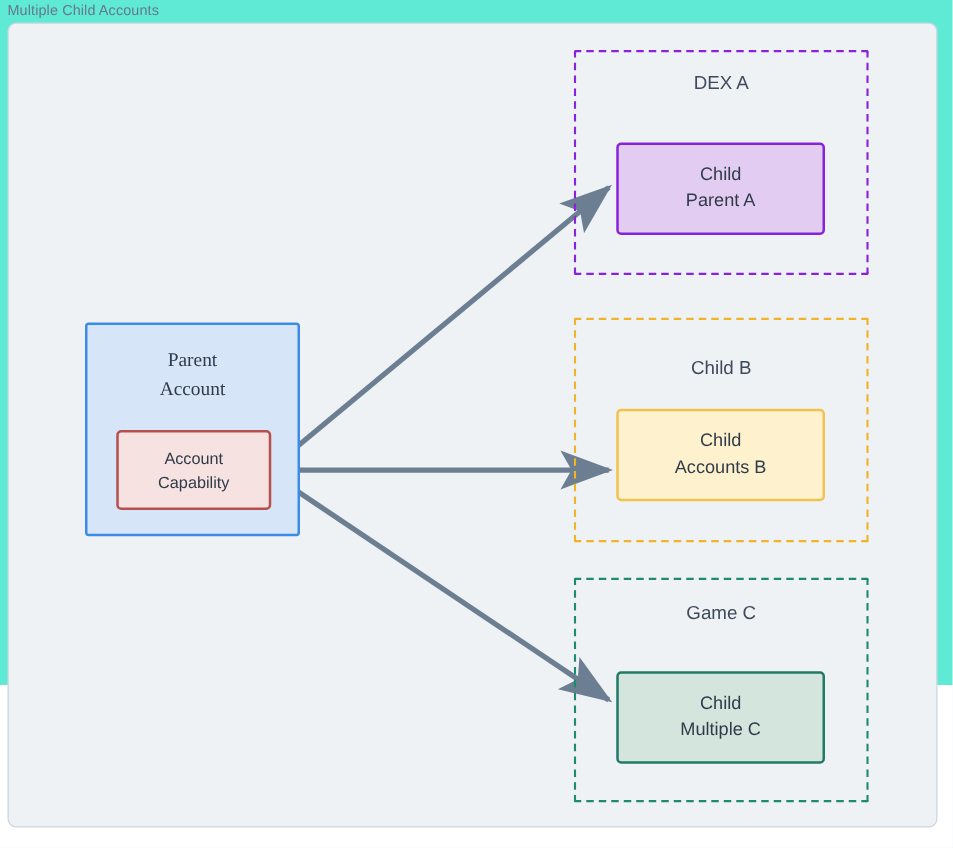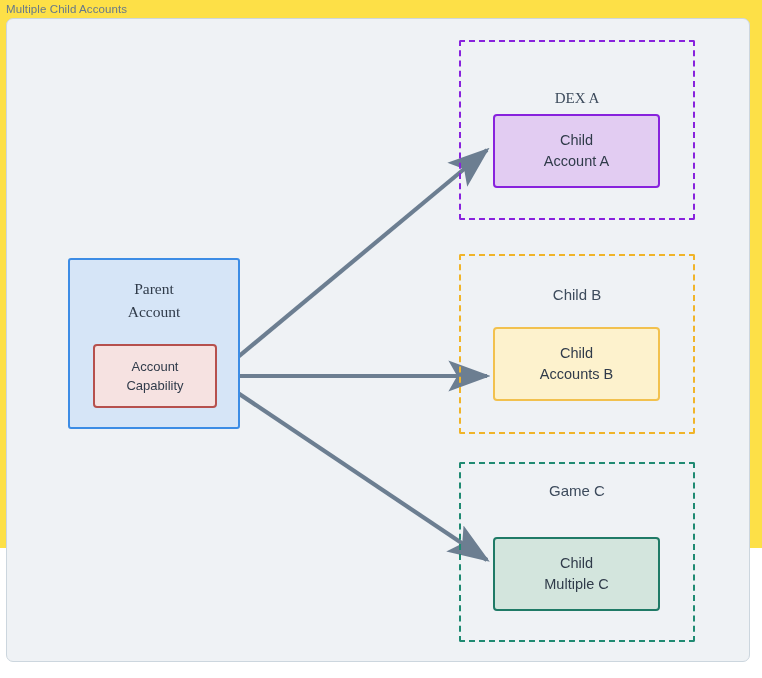--- a/index.html
+++ b/index.html
@@ -11,21 +11,21 @@
   body {
     width: 762px;
     height: 678px;
     font-family: "Liberation Sans", sans-serif;
     overflow: hidden;
   }
   #canvas-root {
     position: relative;
     width: 762px;
     height: 548px;
-    background: #fde047;
+    background: #5eead4;
   }
   #diagram-title {
     position: absolute;
     left: 6px;
     top: 3px;
     font-size: 11.5px;
     color: #67788a;
     letter-spacing: 0.1px;
     white-space: nowrap;
   }
@@ -112,21 +112,21 @@
   }
 
   
   #cluster-dex-a {
     left: 459px;
     top: 40px;
     width: 236px;
     height: 180px;
     border-color: #8822dd;
   }
-  #cluster-dex-a-label { top: 48px; font-family: Liberation Serif, serif; }
+  #cluster-dex-a-label { top: 16px; }
   #child-account-a-node {
     left: 493px;
     top: 114px;
     width: 167px;
     height: 74px;
     background: #e2ccf2;
     border: 2.5px solid #8822dd;
   }
 
   
@@ -198,21 +198,21 @@
   <div class="node" id="account-capability-node">
     <span class="node-line">Account</span>
     <span class="node-line">Capability</span>
   </div>
 
   <div class="cluster" id="cluster-dex-a">
     <div class="cluster-label" id="cluster-dex-a-label">DEX A</div>
   </div>
   <div class="node" id="child-account-a-node">
     <span class="node-line">Child</span>
-    <span class="node-line">Account A</span>
+    <span class="node-line">Parent A</span>
   </div>
 
   <div class="cluster" id="cluster-defi-b">
     <div class="cluster-label" id="cluster-defi-b-label">Child B</div>
   </div>
   <div class="node" id="child-account-b-node">
     <span class="node-line">Child</span>
     <span class="node-line">Accounts B</span>
   </div>
 

